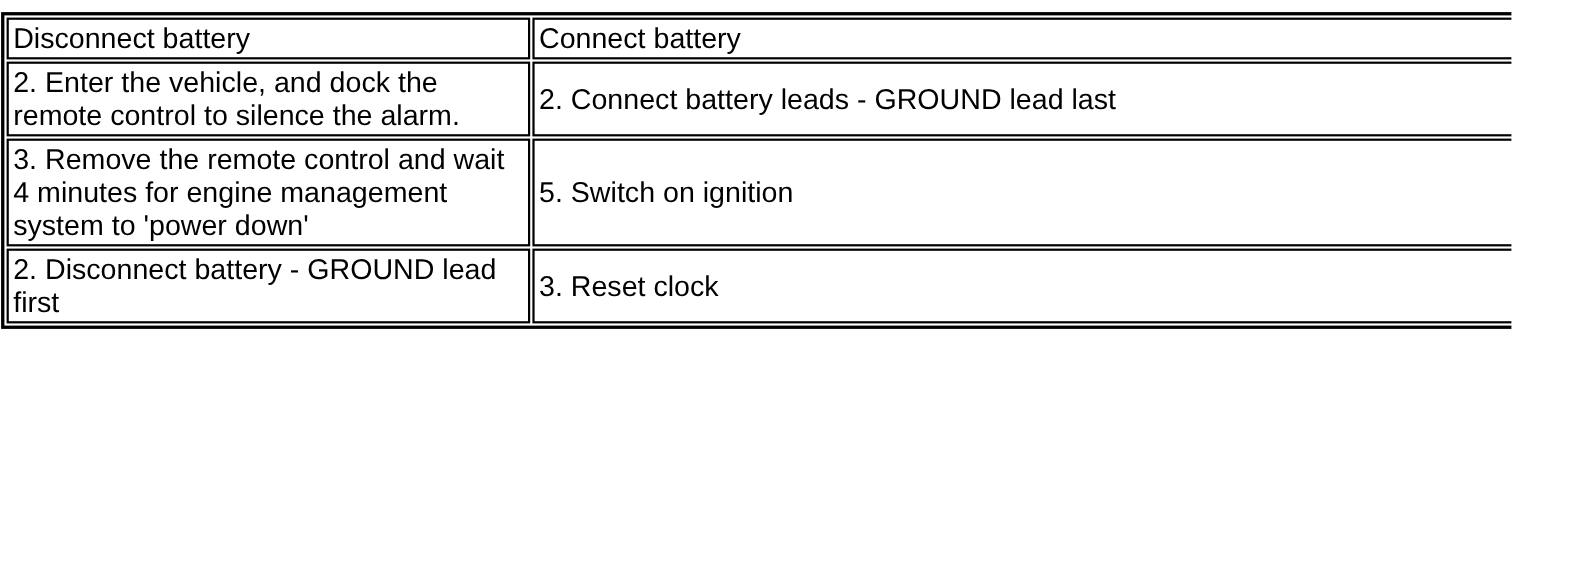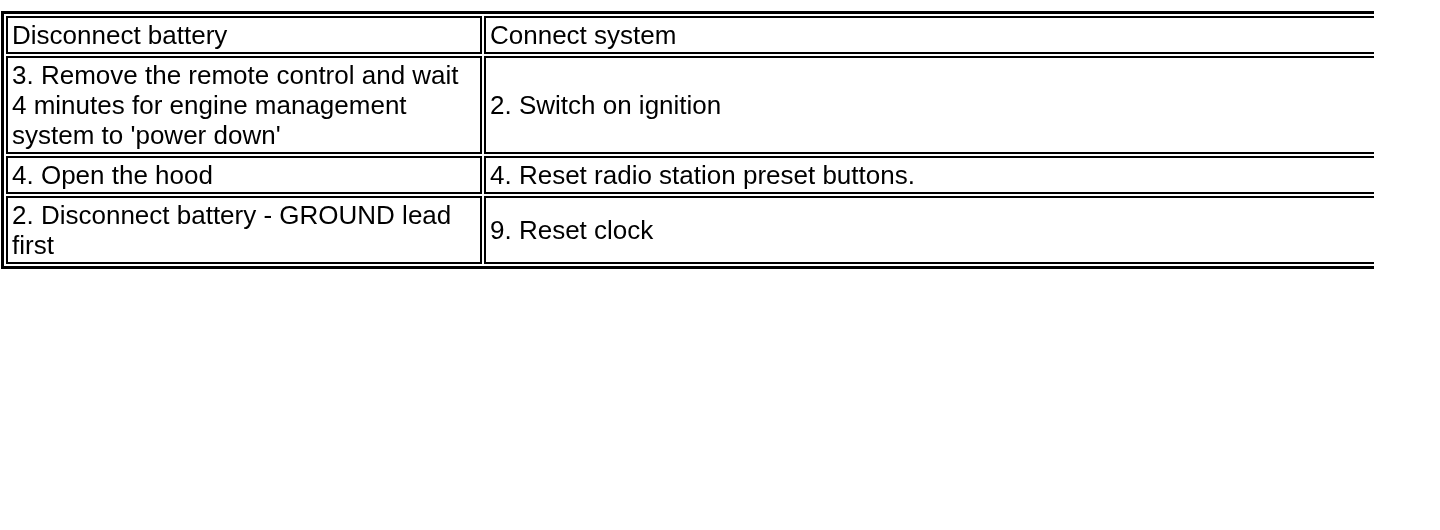--- a/index.html
+++ b/index.html
@@ -47,29 +47,29 @@
 
 <div class="canvas">
   <table class="proc-table">
     <colgroup>
       <col class="col-disconnect">
       <col class="col-connect">
     </colgroup>
     <tbody>
       <tr>
         <th>Disconnect battery</th>
-        <th>Connect system</th>
+        <th>Connect battery</th>
+      </tr>
+      <tr>
+        <td>2. Enter the vehicle, and dock the remote control to silence the alarm.</td>
+        <td>2. Connect battery leads - GROUND lead last</td>
       </tr>
       <tr>
         <td>3. Remove the remote control and wait 4 minutes for engine management system to 'power down'</td>
-        <td>2. Switch on ignition</td>
-      </tr>
-      <tr>
-        <td>4. Open the hood</td>
-        <td>4. Reset radio station preset buttons.</td>
+        <td>5. Switch on ignition</td>
       </tr>
       <tr>
         <td>2. Disconnect battery - GROUND lead first</td>
-        <td>9. Reset clock</td>
+        <td>3. Reset clock</td>
       </tr>
     </tbody>
   </table>
 </div>
 
 </body></html>

